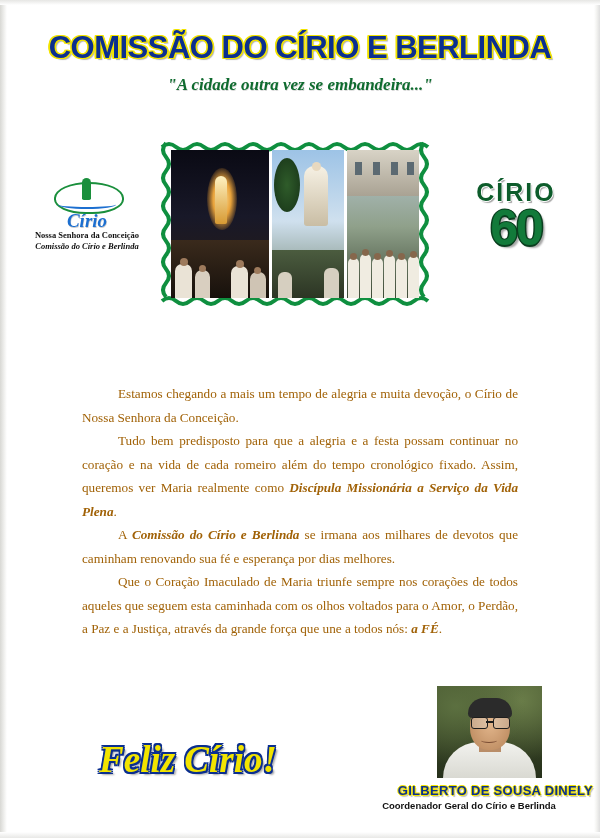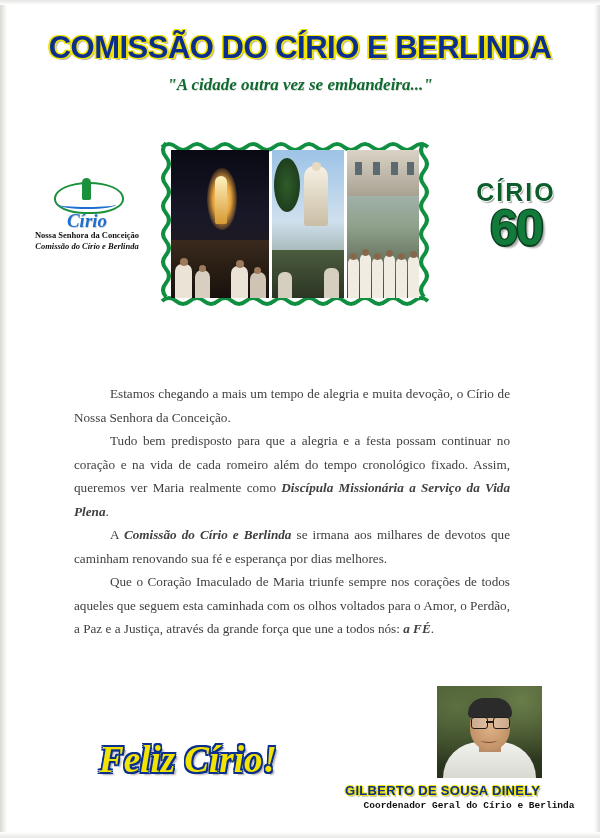--- a/index.html
+++ b/index.html
@@ -317,26 +317,26 @@
     text-shadow:
       -1.4px 0 #f2e400, 1.4px 0 #f2e400, 0 -1.4px #f2e400, 0 1.4px #f2e400,
       -1.4px -1.4px #f2e400, 1.4px -1.4px #f2e400,
       -1.4px 1.4px #f2e400, 1.4px 1.4px #f2e400,
       3px 3px 2px rgba(0,0,0,0.3);
   }
 
   
   .body-text {
     position: absolute;
-    left: 74px; top: 382px;
+    left: 82px; top: 382px;
     width: 436px;
     font-family: "Liberation Serif", serif;
     font-size: 13.2px;
     line-height: 23.5px;
-    color: #404040;
+    color: #a16207;
     text-align: justify;
   }
   .body-text p {
     margin: 0 0 0 0;
     text-indent: 36px;
   }
   .body-text b { font-weight: bold; }
   .body-text i { font-style: italic; }
 
   
@@ -417,36 +417,36 @@
     position: absolute; left: 44px; top: 52px;
     width: 16px; height: 4px;
     border-bottom: 1.6px solid #7a4c33;
     border-radius: 0 0 50% 50%;
   }
 
   .signature-name {
     position: absolute;
     left: 345px; top: 783px;
     width: 248px;
-    text-align: left;
+    text-align: right;
     font-family: "Liberation Sans", sans-serif;
     font-weight: bold;
     font-size: 13px;
     color: #0b2f8f;
     text-shadow:
       -0.9px 0 #f2e400, 0.9px 0 #f2e400, 0 -0.9px #f2e400, 0 0.9px #f2e400,
       1.5px 1.5px 1px rgba(0,0,0,0.25);
     letter-spacing: 0.3px;
   }
   .signature-role {
     position: absolute;
     left: 345px; top: 800px;
     width: 248px;
     text-align: center;
-    font-family: Liberation Mono, monospace;
+    font-family: Liberation Sans, sans-serif;
     font-weight: bold;
     font-size: 9.5px;
     color: #111111;
   }
 </style>
 </head>
 <body>
 
 <div class="page">
 

